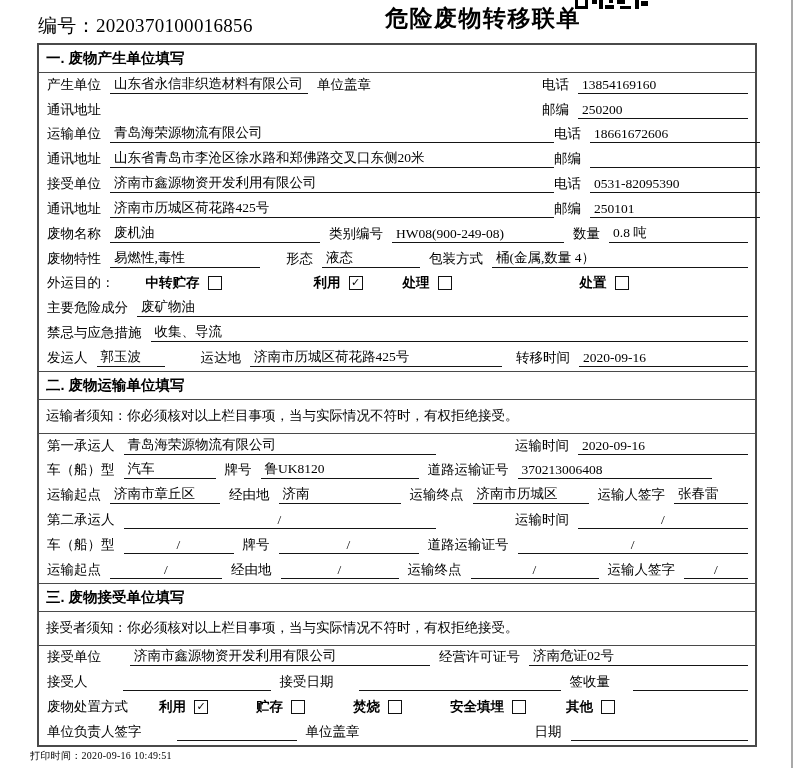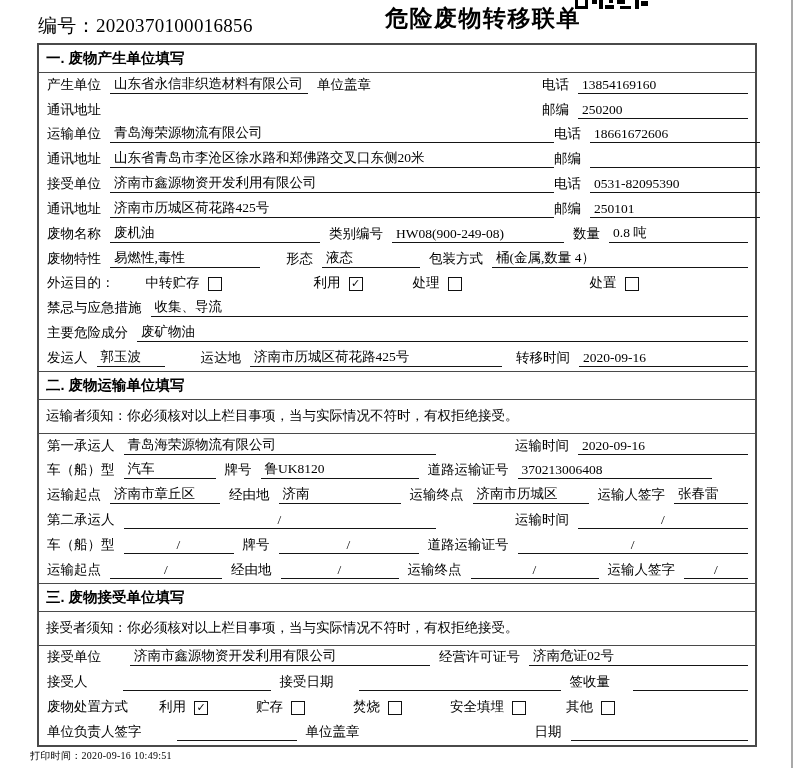--- a/index.html
+++ b/index.html
@@ -21,21 +21,21 @@
         font-size:13.5px;border-bottom:1.5px solid #4a4a4a;}
   .row{flex:1;display:flex;align-items:flex-end;padding:0 7px 4px 8px;font-size:13.5px;
         white-space:nowrap;box-sizing:border-box;min-height:0;}
   .lbl{flex:none;margin-right:9px;}
   .lbl.mid{margin-left:9px;}
   .ml-auto{margin-left:auto;}
   .fill{flex:none;border-bottom:1.2px solid #151515;padding:0 4px;box-sizing:border-box;
         min-height:16px;overflow:hidden;}
   .grow{flex:1 1 auto;}
   .ctr{text-align:center;}
-  .cb-group{display:inline-flex;align-items:flex-end;}
+  .cb-group{display:inline-flex;align-items:center;font-weight:bold;}
   .cb-label{margin-right:8px;}
   .cb{display:inline-block;width:12px;height:12px;border:1.6px solid #111;
         font-size:11px;line-height:12px;text-align:center;margin-bottom:1px;
         font-family:"DejaVu Sans",sans-serif;}
   .footer{position:absolute;left:30px;top:749px;font-size:10px;letter-spacing:.3px;}
 </style>
 </head>
 <body>
 
 <div class="page">
@@ -131,38 +131,38 @@
     <div class="row">
       <span class="lbl">外运目的：</span>
       <span class="cb-group" style="margin-left:22px">
         <span class="cb-label">中转贮存</span>
         <span class="cb"></span>
       </span>
       <span class="cb-group" style="margin-left:92px">
         <span class="cb-label">利用</span>
         <span class="cb">✓</span>
       </span>
-      <span class="cb-group" style="margin-left:50px">
+      <span class="cb-group" style="margin-left:40px">
         <span class="cb-label">处理</span>
         <span class="cb"></span>
       </span>
       <span class="cb-group" style="margin-left:128px">
         <span class="cb-label">处置</span>
         <span class="cb"></span>
       </span>
     </div>
 
     <div class="row">
+      <span class="lbl">主要危险成分</span>
+      <span class="fill grow">废矿物油</span>
+    </div>
+
+    <div class="row">
       <span class="lbl">禁忌与应急措施</span>
       <span class="fill grow">收集、导流</span>
-    </div>
-
-    <div class="row">
-      <span class="lbl">主要危险成分</span>
-      <span class="fill grow">废矿物油</span>
     </div>
 
 
     <div class="row">
       <span class="lbl">发运人</span>
       <span class="fill" style="width:68px">郭玉波</span>
       <span class="lbl mid" style="margin-left:36px">运达地</span>
       <span class="fill" style="width:252px">济南市历城区荷花路425号</span>
       <span class="lbl mid" style="margin-left:14px">转移时间</span>
       <span class="fill grow">2020-09-16</span>

